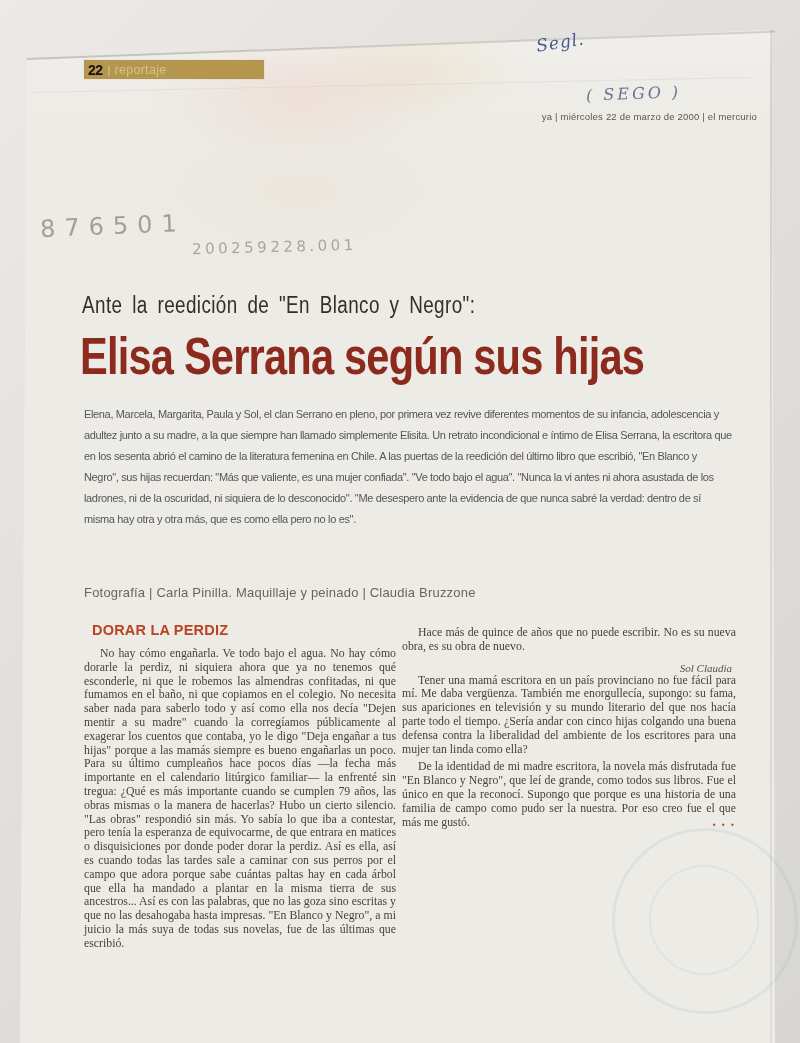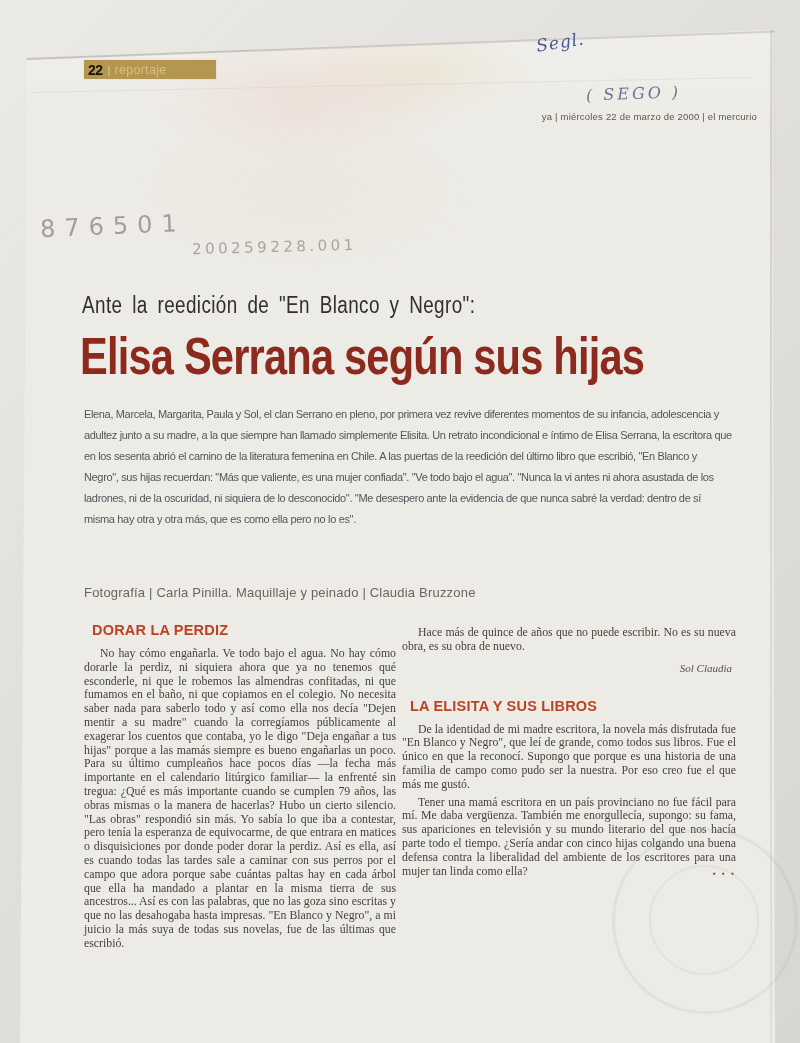--- a/index.html
+++ b/index.html
@@ -39,21 +39,21 @@
     position:absolute;left:612px;top:828px;width:180px;height:180px;border-radius:50%;
     border:3px solid rgba(150,170,200,.16);pointer-events:none;
   }
   .stamp-inner{
     position:absolute;left:34px;top:34px;width:106px;height:106px;border-radius:50%;
     border:2px solid rgba(150,170,200,.14);
   }
   .abs{position:absolute;}
   
   .section-bar{
-    left:84px;top:60px;width:132px;height:19px;background:#b4964f;
+    left:84px;top:60px;width:180px;height:19px;background:#b4964f;
     display:flex;align-items:center;box-shadow:0 0 1px rgba(0,0,0,.2);
   }
   .page-num{font-weight:bold;font-size:14px;color:#17140f;padding:0 5px 0 4px;letter-spacing:-.5px;}
   .bar-sep{color:#d9caa0;font-size:11px;padding-right:4px;}
   .section-label{font-size:12.5px;color:#d6c289;letter-spacing:.3px;}
   
   .folio{left:420px;top:63px;width:337px;text-align:right;font-size:9.5px;color:#5b574e;letter-spacing:.2px;margin-top:48px;}
   .hand-top{
     left:536px;top:32px;font-family:"DejaVu Serif",serif;font-style:italic;
     font-size:17px;color:#47598f;transform:rotate(-9deg);letter-spacing:1px;
@@ -135,21 +135,20 @@
 <div class="abs credits">Fotografía | Carla Pinilla. Maquillaje y peinado | Claudia Bruzzone</div>
 
 <div class="abs colL">
   <h3 class="col-heading">DORAR LA PERDIZ</h3>
   <p class="serif-body">No hay cómo engañarla. Ve todo bajo el agua. No hay cómo dorarle la perdiz, ni siquiera ahora que ya no tenemos qué esconderle, ni que le robemos las almendras confitadas, ni que fumamos en el baño, ni que copiamos en el colegio. No necesita saber nada para saberlo todo y así como ella nos decía "Dejen mentir a su madre" cuando la corregíamos públicamente al exagerar los cuentos que contaba, yo le digo "Deja engañar a tus hijas" porque a las mamás siempre es bueno engañarlas un poco. Para su último cumpleaños hace pocos días —la fecha más importante en el calendario litúrgico familiar— la enfrenté sin tregua: ¿Qué es más importante cuando se cumplen 79 años, las obras mismas o la manera de hacerlas? Hubo un cierto silencio. "Las obras" respondió sin más. Yo sabía lo que iba a contestar, pero tenía la esperanza de equivocarme, de que entrara en matices o disquisiciones por donde poder dorar la perdiz. Así es ella, así es cuando todas las tardes sale a caminar con sus perros por el campo que adora porque sabe cuántas paltas hay en cada árbol que ella ha mandado a plantar en la misma tierra de sus ancestros... Así es con las palabras, que no las goza sino escritas y que no las desahogaba hasta impresas. "En Blanco y Negro", a mi juicio la más suya de todas sus novelas, fue de las últimas que escribió.</p>
 </div>
 
 <div class="abs colR">
   <p class="serif-body closing">Hace más de quince de años que no puede escribir. No es su nueva obra, es su obra de nuevo.</p>
   <div class="signature">Sol Claudia</div>
-  <h3 class="col-heading">LA ELISITA Y SUS LIBROS</h3>
+  <p class="serif-body">Tener una mamá escritora en un país provinciano no fue fácil para mí. Me daba vergüenza. También me enorgullecía, supongo: su fama, sus apariciones en televisión y su mundo literario del que nos hacía parte todo el tiempo. ¿Sería andar con cinco hijas colgando una buena defensa contra la liberalidad del ambiente de los escritores para una mujer tan linda como ella?</p>
   <p class="serif-body">De la identidad de mi madre escritora, la novela más disfrutada fue "En Blanco y Negro", que leí de grande, como todos sus libros. Fue el único en que la reconocí. Supongo que porque es una historia de una familia de campo como pudo ser la nuestra. Por eso creo fue el que más me gustó.</p>
-  <p class="serif-body">Tener una mamá escritora en un país provinciano no fue fácil para mí. Me daba vergüenza. También me enorgullecía, supongo: su fama, sus apariciones en televisión y su mundo literario del que nos hacía parte todo el tiempo. ¿Sería andar con cinco hijas colgando una buena defensa contra la liberalidad del ambiente de los escritores para una mujer tan linda como ella?</p>
   <span class="marker">▪ ▪ ▪</span>
 </div>
 
 <div class="stamp">
   <div class="stamp-inner"></div>
 </div>
 
 </body></html>

